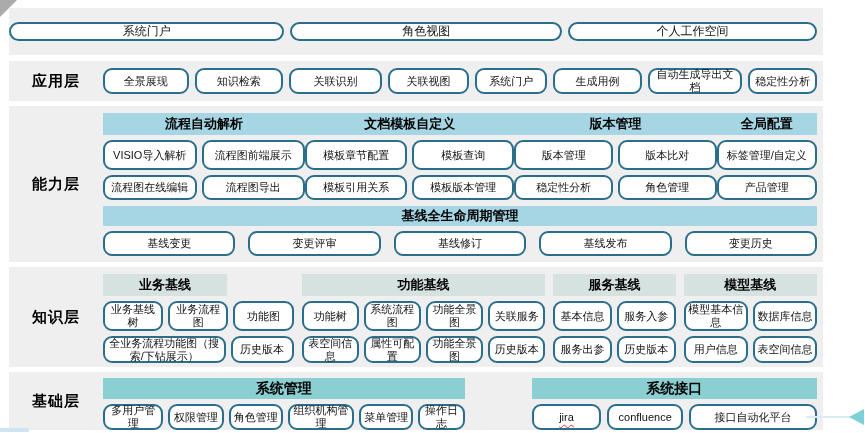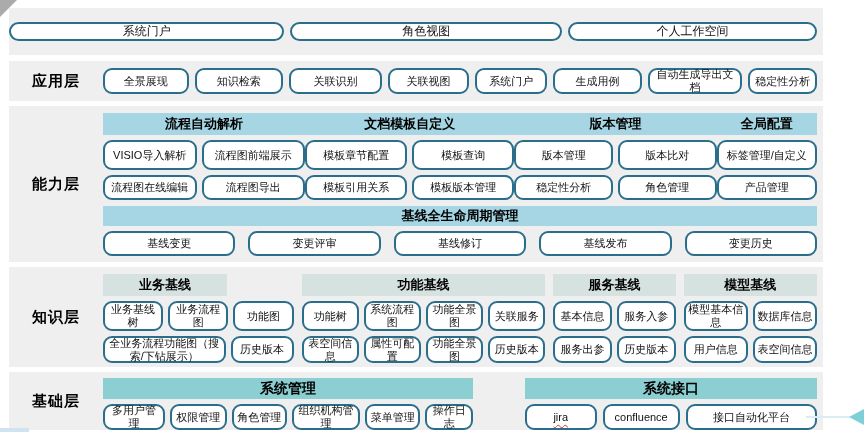--- a/index.html
+++ b/index.html
@@ -207,21 +207,21 @@
             <div class="chip h27" style="flex:1">表空间信息</div>
           </div>
         </div>
       </div>
     </div>
   </div>
 
   <div class="band band-base">
     <div class="layer-label">基础层</div>
     <div class="stack" style="padding-top:6px">
-      <div class="groups-row" style="gap:0">
+      <div class="groups-row" style="gap:8px">
 
         <div class="gcol" style="flex:370">
           <div class="hdr hdr-base">系统管理</div>
           <div class="row">
             <div class="chip h26" style="flex:65">多用户管理</div>
             <div class="chip h26" style="flex:59">权限管理</div>
             <div class="chip h26" style="flex:57">角色管理</div>
             <div class="chip h26" style="flex:73">组织机构管理</div>
             <div class="chip h26" style="flex:57">菜单管理</div>
             <div class="chip h26" style="flex:48">操作日志</div>

